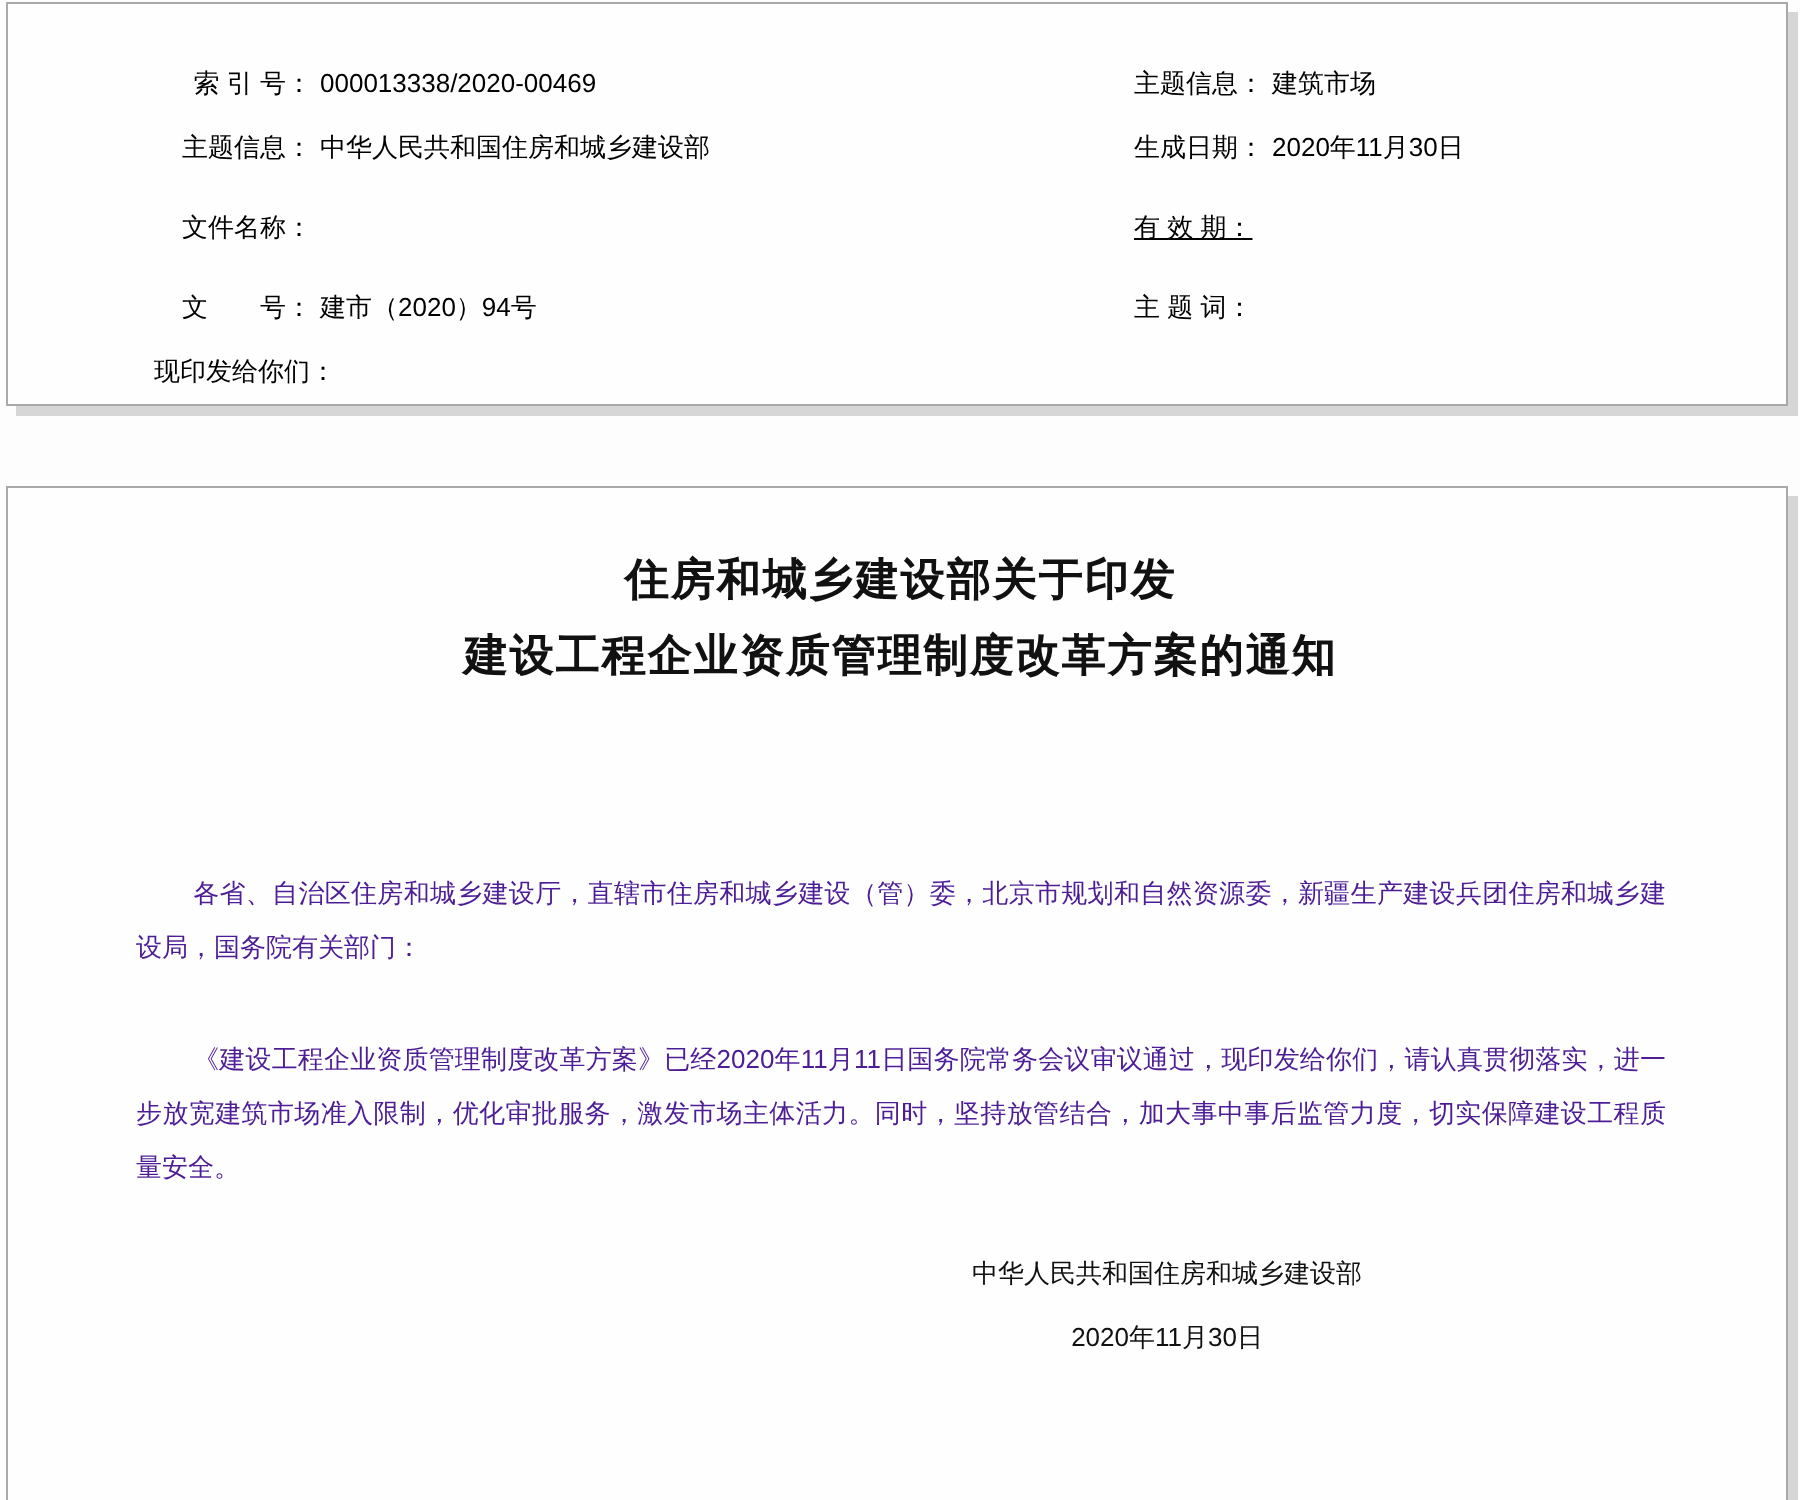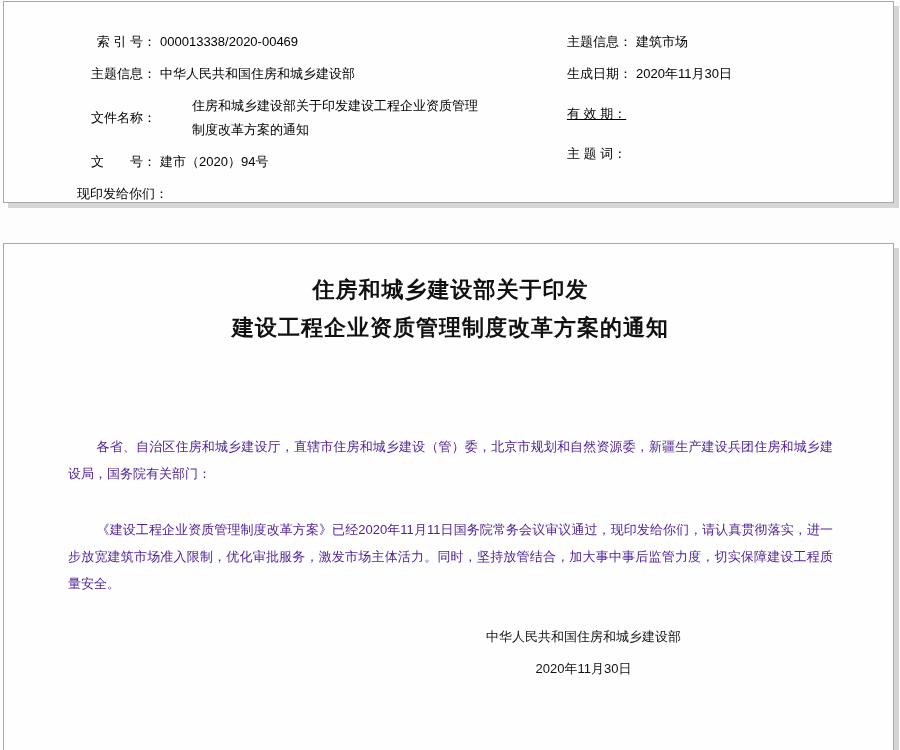--- a/index.html
+++ b/index.html
@@ -86,21 +86,20 @@
       <div class="meta-row">
         <span class="meta-label">索 引 号：</span>
         <span class="meta-value">000013338/2020-00469</span>
       </div>
       <div class="meta-row">
         <span class="meta-label">主题信息：</span>
         <span class="meta-value">中华人民共和国住房和城乡建设部</span>
       </div>
       <div class="meta-row tall">
         <span class="meta-label" style="align-self:center;">文件名称：</span>
-        <span class="meta-value">住房和城乡建设部关于印发建设工程企业资质管理制度改革方案的通知</span>
       </div>
       <div class="meta-row">
         <span class="meta-label">文　　号：</span>
         <span class="meta-value">建市（2020）94号</span>
       </div>
       <div class="meta-row">
         <span class="meta-label" style="flex-basis:104px;">现印发给你们：</span>
         <span class="meta-value"></span>
       </div>
     </div>

